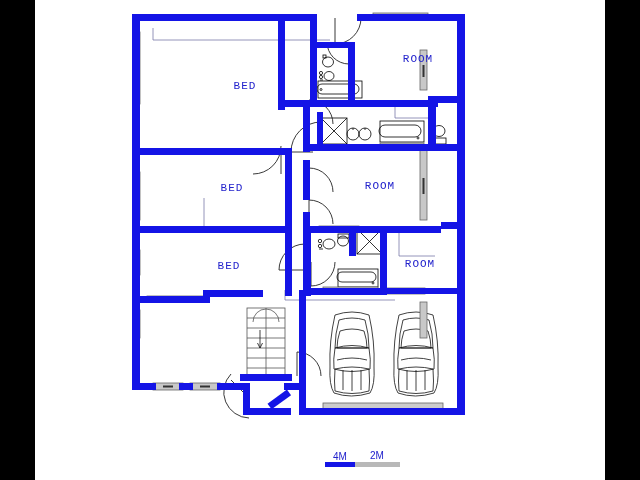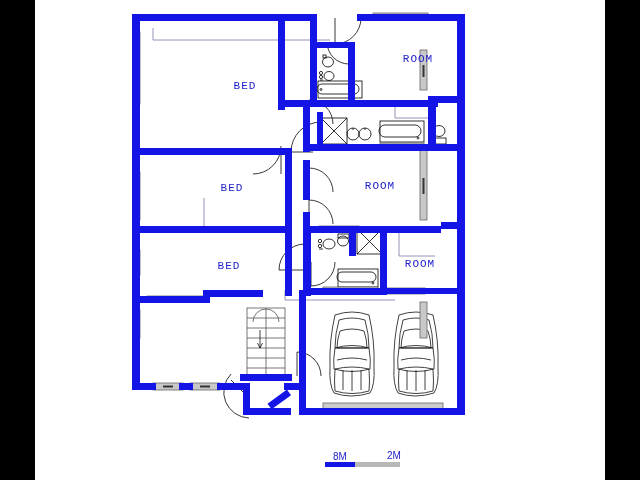--- a/index.html
+++ b/index.html
@@ -337,22 +337,22 @@
     <div class="lbl" style="left:210px;top:86px;">BED</div>
     <div class="lbl" style="left:197px;top:188px;">BED</div>
     <div class="lbl" style="left:194px;top:266px;">BED</div>
     <div class="lbl" style="left:383px;top:59px;">ROOM</div>
     <div class="lbl" style="left:345px;top:186px;">ROOM</div>
     <div class="lbl" style="left:385px;top:264px;">ROOM</div>
 
     <div>
       <div class="bar blue" style="left:290px;top:462px;width:30px;"></div>
       <div class="bar gray" style="left:320px;top:462px;width:45px;"></div>
-      <div class="scalelbl" style="left:305px;top:456px;">8M</div>
-      <div class="scalelbl" style="left:359px;top:455px;">2M</div>
+      <div class="scalelbl" style="left:305px;top:456px;">4M</div>
+      <div class="scalelbl" style="left:342px;top:455px;">2M</div>
     </div>
 
   </div>
 
   <div style="position:absolute;left:0;top:0;width:35px;height:480px;background:#000;"></div>
   <div style="position:absolute;left:605px;top:0;width:35px;height:480px;background:#000;"></div>
 
 </div>
 
 </body></html>

